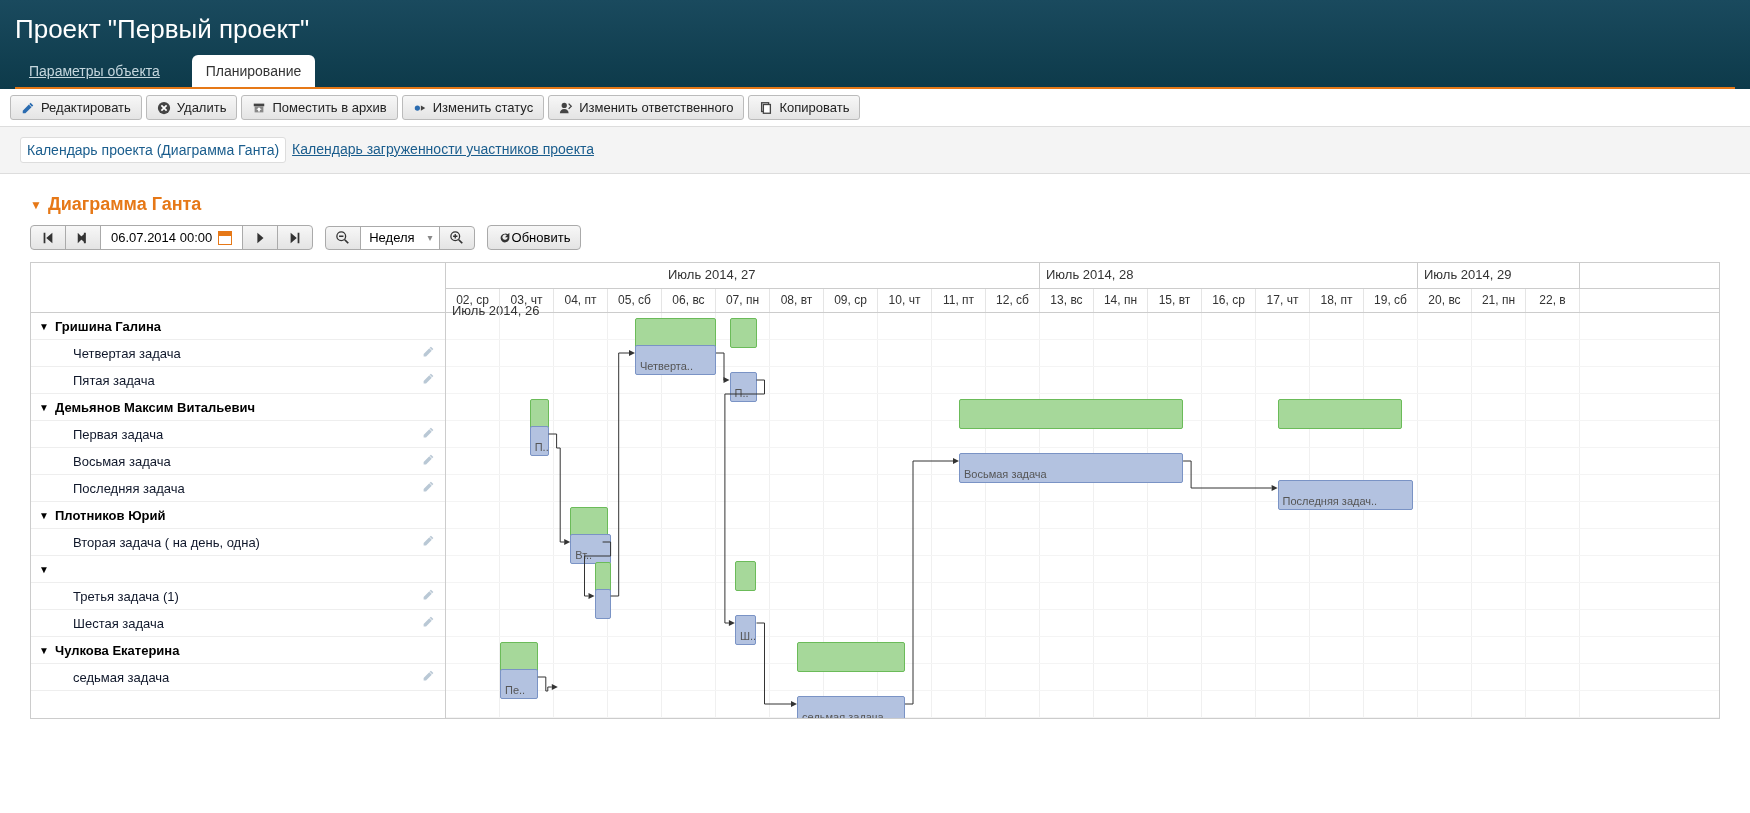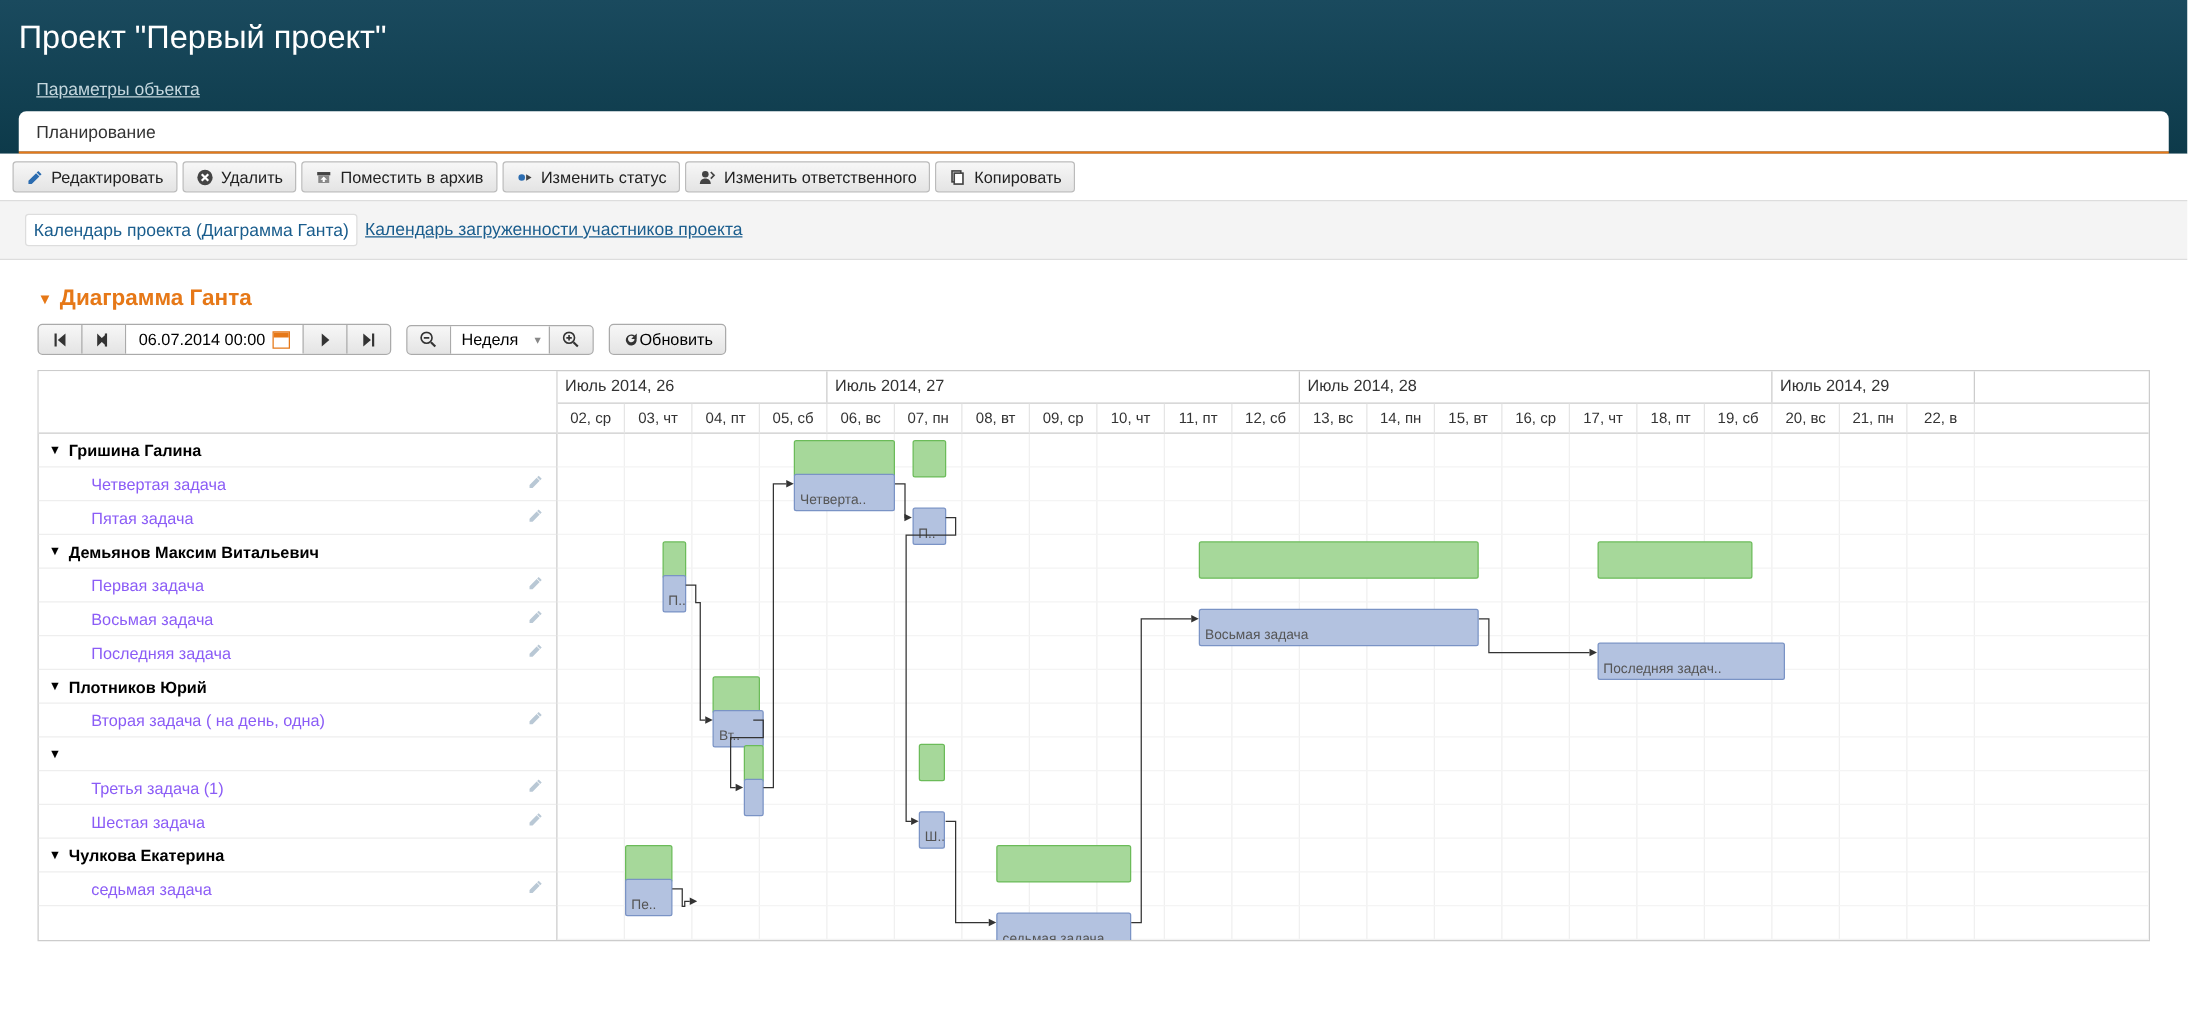--- a/index.html
+++ b/index.html
@@ -1,20 +1,20 @@
 <!DOCTYPE html>
 <html><head>
 <meta charset="utf-8">
 <style>
 * { box-sizing: border-box; margin: 0; padding: 0; }
 body { font-family: Arial, sans-serif; font-size: 13px; background: #fff; }
 
 .header-dark { background: linear-gradient(to bottom, #1a4a5e, #0d3a4a); color: #fff; padding: 0 15px; }
 .page-title { font-size: 26px; font-weight: normal; padding: 14px 0 10px 0; color: #fff; }
-.main-tabs { display: flex; gap: 2px; border-bottom: 2px solid #e67817; flex-direction: column; }
+.main-tabs { display: flex; gap: 18px; border-bottom: 2px solid #e67817; }
 .main-tab { padding: 8px 14px; color: #c5d7de; text-decoration: underline; cursor: pointer; font-size: 14px; }
 .main-tab.active { background: #fff; color: #333; border-radius: 6px 6px 0 0; text-decoration: none; }
 
 .toolbar { display: flex; gap: 4px; padding: 6px 10px; background: #fff; }
 .tb-btn { display: inline-flex; align-items: center; gap: 6px; padding: 4px 10px; background: linear-gradient(#f7f7f7,#e4e4e4); border: 1px solid #bbb; border-radius: 3px; cursor: pointer; font-size: 13px; color: #222; }
 .tb-btn svg { width: 14px; height: 14px; }
 
 .subtabs { display:flex; gap: 0; padding: 10px 20px; background: #f4f4f4; border-top:1px solid #ddd; border-bottom:1px solid #ddd; font-size:14px; }
 .subtab { color: #1a5d8d; text-decoration: underline; cursor:pointer; padding:4px 6px; }
 .subtab.active { background:#fff; border:1px solid #ddd; text-decoration:none; border-radius:3px; }
@@ -37,21 +37,21 @@
 .gantt { display:flex; border:1px solid #ccc; }
 .gantt-left { width:415px; border-right:1px solid #ccc; flex-shrink:0; }
 .gantt-right { flex:1; overflow:hidden; position:relative; }
 
 .lhdr { height:50px; border-bottom:1px solid #ccc; background:#fff; }
 .lrow { height:27px; border-bottom:1px solid #eee; display:flex; align-items:center; padding:0 6px; }
 .lrow.group { font-weight:bold; color:#000; }
 .lrow .disc { width:14px; text-align:center; font-size:10px; cursor:pointer; color:#000; margin-right:4px; }
 .lrow .spacer { width:14px; margin-right:4px; }
 .lrow .indent { width:18px; }
-.lrow .name { flex:1; color:#8b5cf6; }
+.lrow .name { flex:1; color:#0f172a; }
 .lrow.group .name { color:#000; }
 .lrow .edit-ic { color:#b9c8d5; cursor:pointer; padding:0 4px; }
 .lrow .edit-ic svg { width:13px; height:13px; }
 
 .timeline-header { height:50px; }
 .th-weeks { height:26px; display:flex; border-bottom:1px solid #ccc; font-size:13px; }
 .th-week { border-right:1px solid #ccc; padding:4px 6px; color:#333; }
 .th-days { height:24px; display:flex; border-bottom:1px solid #ccc; font-size:12px; }
 .th-day { width:54px; border-right:1px solid #e5e5e5; text-align:center; line-height:22px; color:#333; }
 
@@ -286,21 +286,21 @@
           <span class="indent"></span>
           <span class="name">седьмая задача</span>
           <span class="edit-ic"><svg viewBox="0 0 16 16">
               <path d="M2 11l7-7 3 3-7 7H2v-3zm9-9l3 3-1.5 1.5-3-3L11 2z" fill="#b9c8d5"></path>
             </svg></span>
         </div>
       </div>
     <div class="gantt-right">
       <div class="timeline-header">
         <div class="th-weeks" id="th-weeks">
-            <div class="th-week" style="width: 216px;">Июль 2014, 26</div>
+            <div class="th-week" style="width: 216px; margin-top: 36px;">Июль 2014, 26</div>
             <div class="th-week" style="width: 378px;">Июль 2014, 27</div>
             <div class="th-week" style="width: 378px;">Июль 2014, 28</div>
             <div class="th-week" style="width: 162px;">Июль 2014, 29</div>
           </div>
         <div class="th-days" id="th-days">
             <div class="th-day">02, ср</div>
             <div class="th-day">03, чт</div>
             <div class="th-day">04, пт</div>
             <div class="th-day">05, сб</div>
             <div class="th-day">06, вс</div>
@@ -361,21 +361,21 @@
             <div class="bar green" style="left: 513px; width: 224.1px;"></div>
             <div class="bar green" style="left: 831.6px; width: 124.2px;"></div>
           </div>
           <div class="trow">
             <div class="bar blue" style="left: 83.7px; width: 18.9px;">П..</div>
           </div>
           <div class="trow">
             <div class="bar blue" style="left: 513px; width: 224.1px;">Восьмая задача</div>
           </div>
           <div class="trow">
-            <div class="bar blue" style="left: 831.6px; width: 150px;">Последняя задач..</div>
+            <div class="bar blue" style="left: 831.6px; width: 135px;">Последняя задач..</div>
           </div>
           <div class="trow">
             <div class="bar green" style="left: 124.2px; width: 37.8px;"></div>
           </div>
           <div class="trow">
             <div class="bar blue" style="left: 124.2px; width: 41px;">Вт..</div>
           </div>
           <div class="trow">
             <div class="bar green sm" style="left: 148.5px; width: 16.2px;"></div>
             <div class="bar green" style="left: 288.9px; width: 21.6px;"></div>

